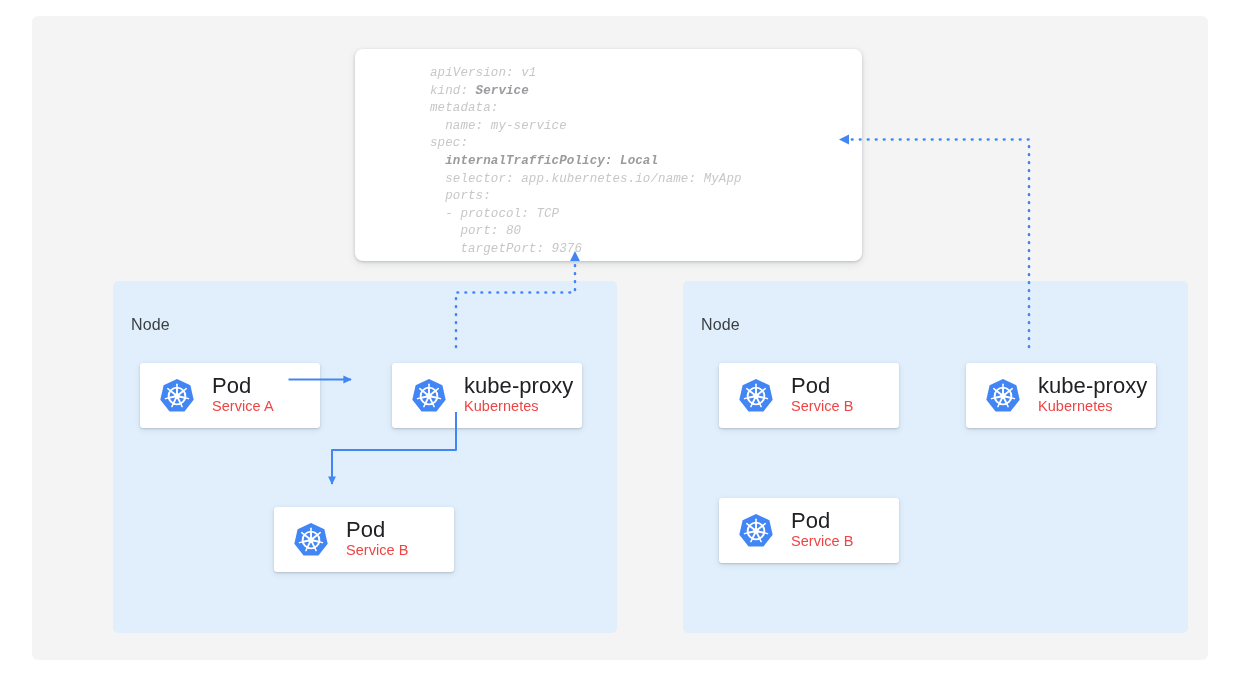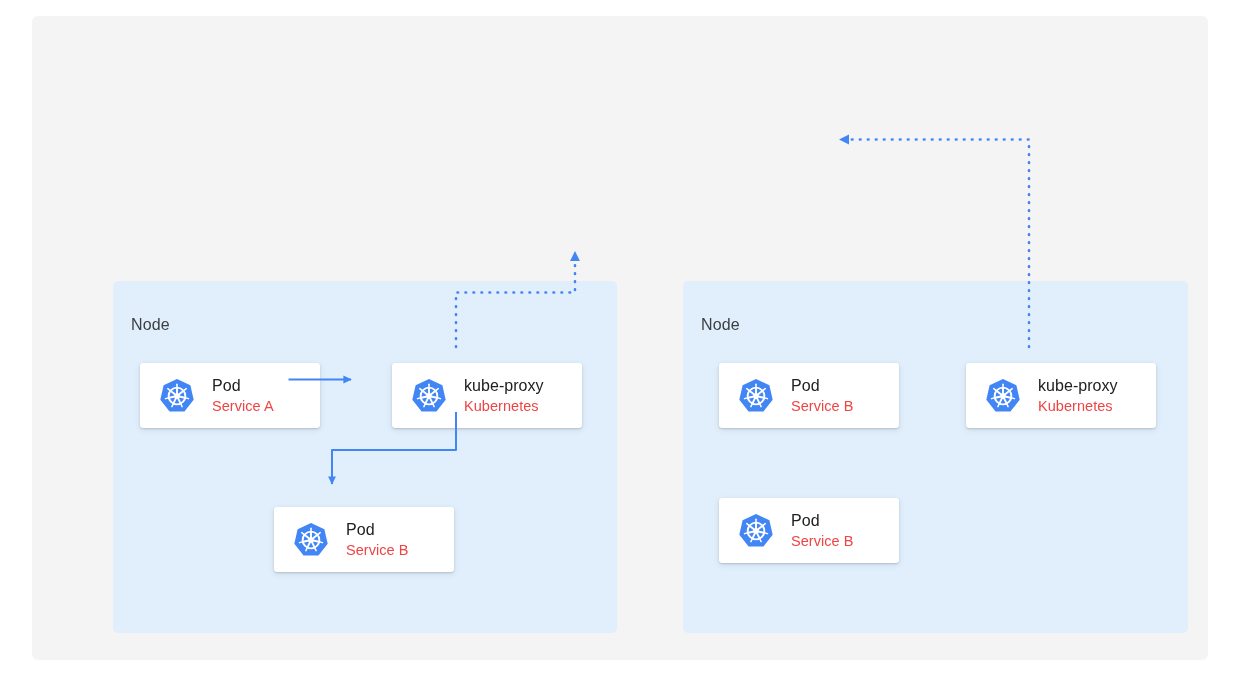--- a/index.html
+++ b/index.html
@@ -90,21 +90,21 @@
   }
   .card-icon {
     width: 38px;
     height: 38px;
     margin-left: 18px;
     margin-right: 16px;
     flex: 0 0 auto;
   }
   .card-text { display: flex; flex-direction: column; justify-content: center; }
   .card-title {
-    font-size: 16px;
+    font-size: 22px;
     color: #202124;
     line-height: 20px;
     letter-spacing: 0.05px;
   }
   .card-sub {
     font-size: 14.5px;
     color: #ef4444;
     line-height: 19px;
     margin-top: 1px;
     letter-spacing: 0.05px;
@@ -125,20 +125,33 @@
     width: 1233px;
     height: 683px;
     pointer-events: none;
   }
 </style>
 </head>
 <body>
 
 <div id="canvas">
 
+  <div id="yaml-card">
+    <pre id="yaml-code">apiVersion: v1
+kind: <b>Service</b>
+metadata:
+  name: my-service
+spec:
+  <b>internalTrafficPolicy: Local</b>
+  selector: app.kubernetes.io/name: MyApp
+  ports:
+  - protocol: TCP
+    port: 80
+    targetPort: 9376</pre>
+  </div>
 
   <div class="node-panel" id="node-left">
     <div class="node-label">Node</div>
   </div>
 
   <div class="node-panel" id="node-right">
     <div class="node-label">Node</div>
   </div>
 
   <div class="card" id="card-pod-a">

